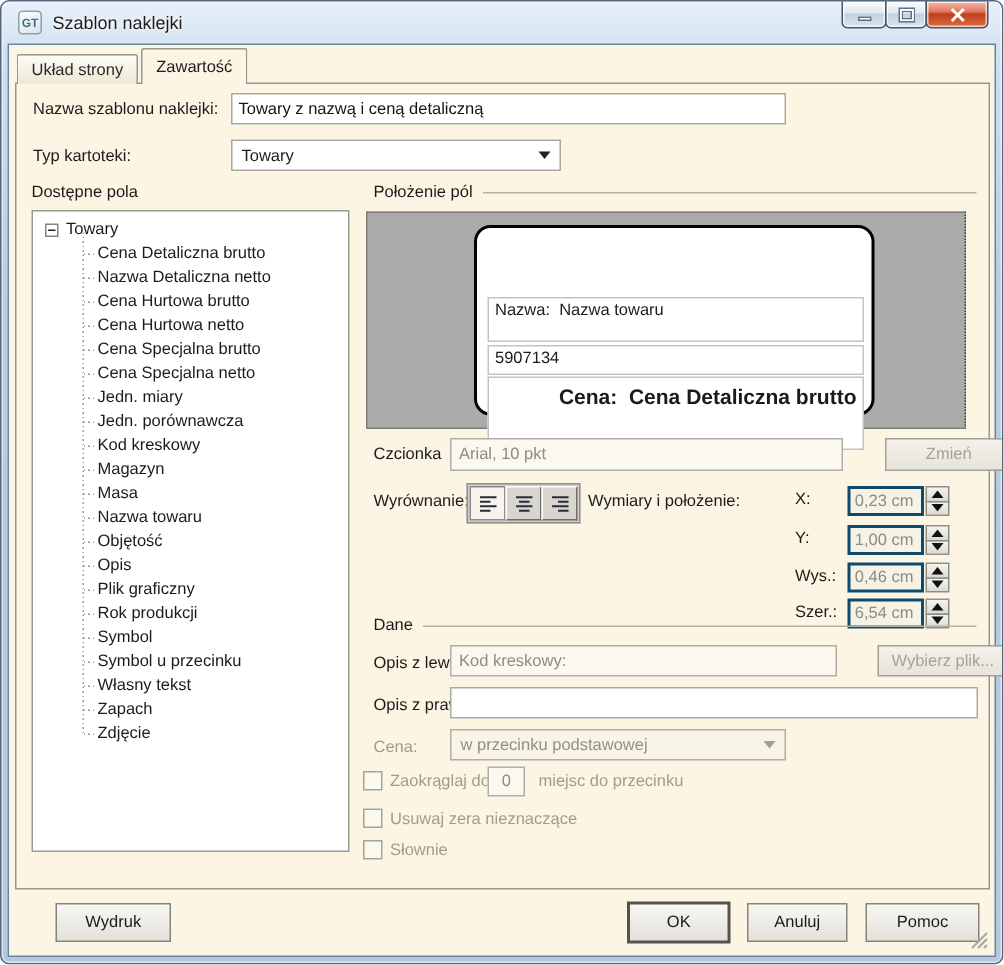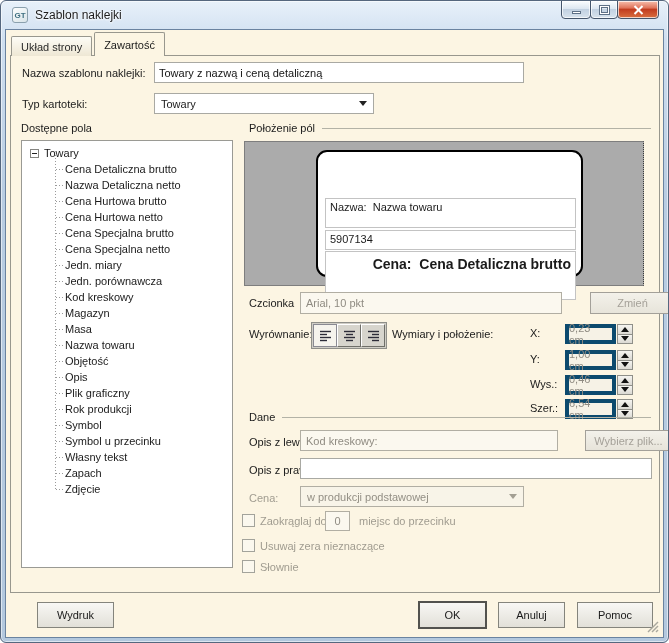--- a/index.html
+++ b/index.html
@@ -84,21 +84,21 @@
   .btn { border:1px solid #84847c; background:linear-gradient(#f8f7f4,#e2e0d8); color:#1a1a1a;
     font:11px "Liberation Sans",sans-serif; display:flex; align-items:center; justify-content:center; cursor:default;margin-left:18px; }
   .btn.dis { color:#a5a199; background:linear-gradient(#f3f1ea,#e7e4da); border-color:#a3a099; }
   .btn.default { border:1px solid #52524e; box-shadow:0 0 0 1px #52524e; }
 
   .align-group { position:absolute; left:300px; top:266px; display:flex; padding:1px; border:1px solid #8f8f89; background:#d0cec6; }
   .align-btn { width:24px; height:23px; display:flex; align-items:center; justify-content:center;
     background:#d7d5cd; border:1px solid; border-color:#ffffff #6f6f69 #6f6f69 #ffffff; cursor:default; }
   .align-btn.selected { background:#f6f4ed; border:1px solid #8a8a92; }
 
-  .dim-row .fld { position:absolute; width:51px; height:20px; border:4px solid #0c4a6e; background:#f6f2e6;
+  .dim-row .fld { position:absolute; width:51px; height:20px; border:2px solid #0c4a6e; background:#f6f2e6;
     color:#8f8b82; display:flex; align-items:center; justify-content:flex-end; padding-right:5px; }
   .spinner { position:absolute; width:16px; height:20px; display:flex; flex-direction:column; }
   .spin-btn { flex:1; border:1px solid #8f8f89; background:linear-gradient(#f5f4f0,#dbd9d3);
     display:flex; align-items:center; justify-content:center; cursor:default; }
   .spin-btn + .spin-btn { margin-top:-1px; }
   .tri-up-s { width:0; height:0; border-left:4px solid transparent; border-right:4px solid transparent; border-bottom:5px solid #111; }
   .tri-dn-s { width:0; height:0; border-left:4px solid transparent; border-right:4px solid transparent; border-top:5px solid #111; }
 
   
   .cb { position:absolute; width:13px; height:13px; border:1px solid #a3a39b; background:#fbf8ee; cursor:default; }
@@ -289,21 +289,21 @@
 
       <div class="abs lbl" style="left:238px;top:380px">Opis z lewej</div>
       <div class="field-ro" style="left:289px;top:374px;width:258px;height:21px">Kod kreskowy:</div>
       <div class="btn dis" style="position:absolute;left:556px;top:374px;width:87px;height:21px">Wybierz plik...</div>
 
       <div class="abs lbl" style="left:238px;top:408px">Opis z prawej:</div>
       <input class="text-input" style="left: 289px; top: 402px; width: 352px; height: 21px;" value="">
 
       <div class="abs lbl dis" style="left:238px;top:436px">Cena:</div>
       <div class="combo dis" style="left:289px;top:430px;width:224px;height:21px">
-        <span>w produkcji podstawowej</span>
+        <span>w przecinku podstawowej</span>
         <span class="tri-down"></span>
       </div>
 
       <div class="cb" style="left:231px;top:458px"></div>
       <div class="abs lbl dis" style="left:249px;top:459px">Zaokrąglaj do</div>
       <div class="field-ro" style="left:314px;top:455px;width:25px;height:20px;justify-content:center">0</div>
       <div class="abs lbl dis" style="left:348px;top:459px">miejsc do przecinku</div>
 
       <div class="cb" style="left:231px;top:483px"></div>
       <div class="abs lbl dis" style="left:249px;top:484px">Usuwaj zera nieznaczące</div>

